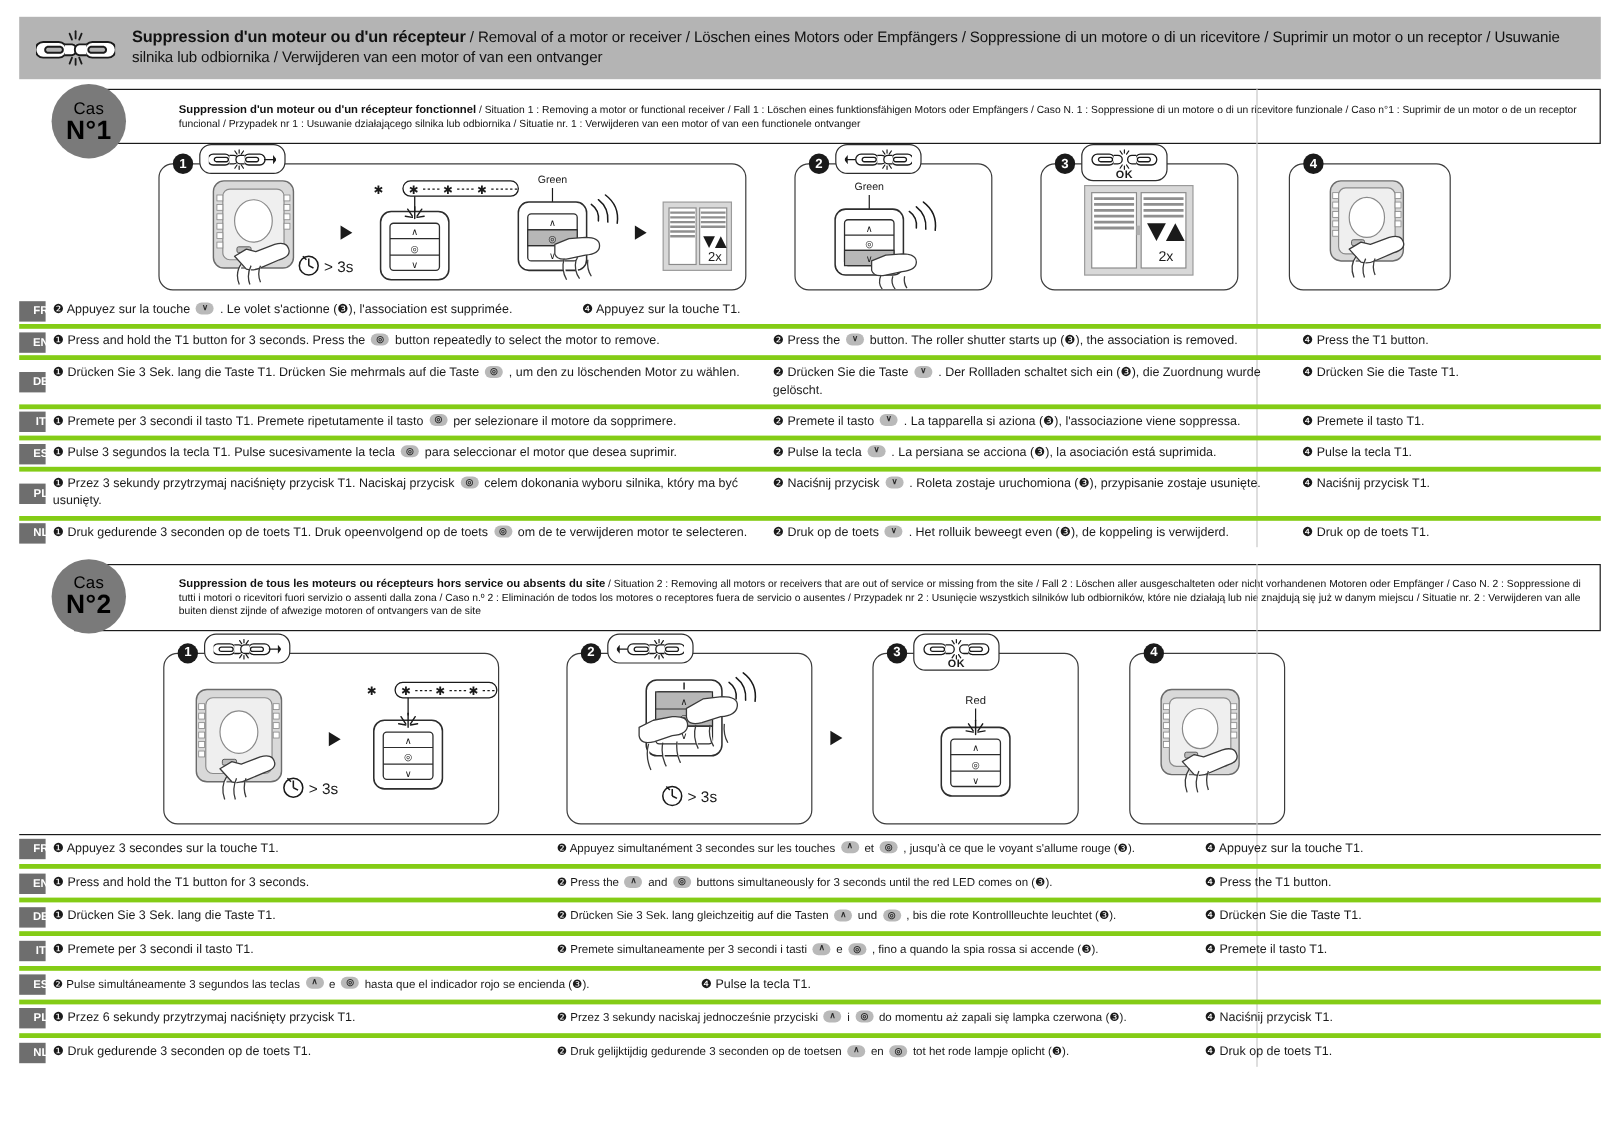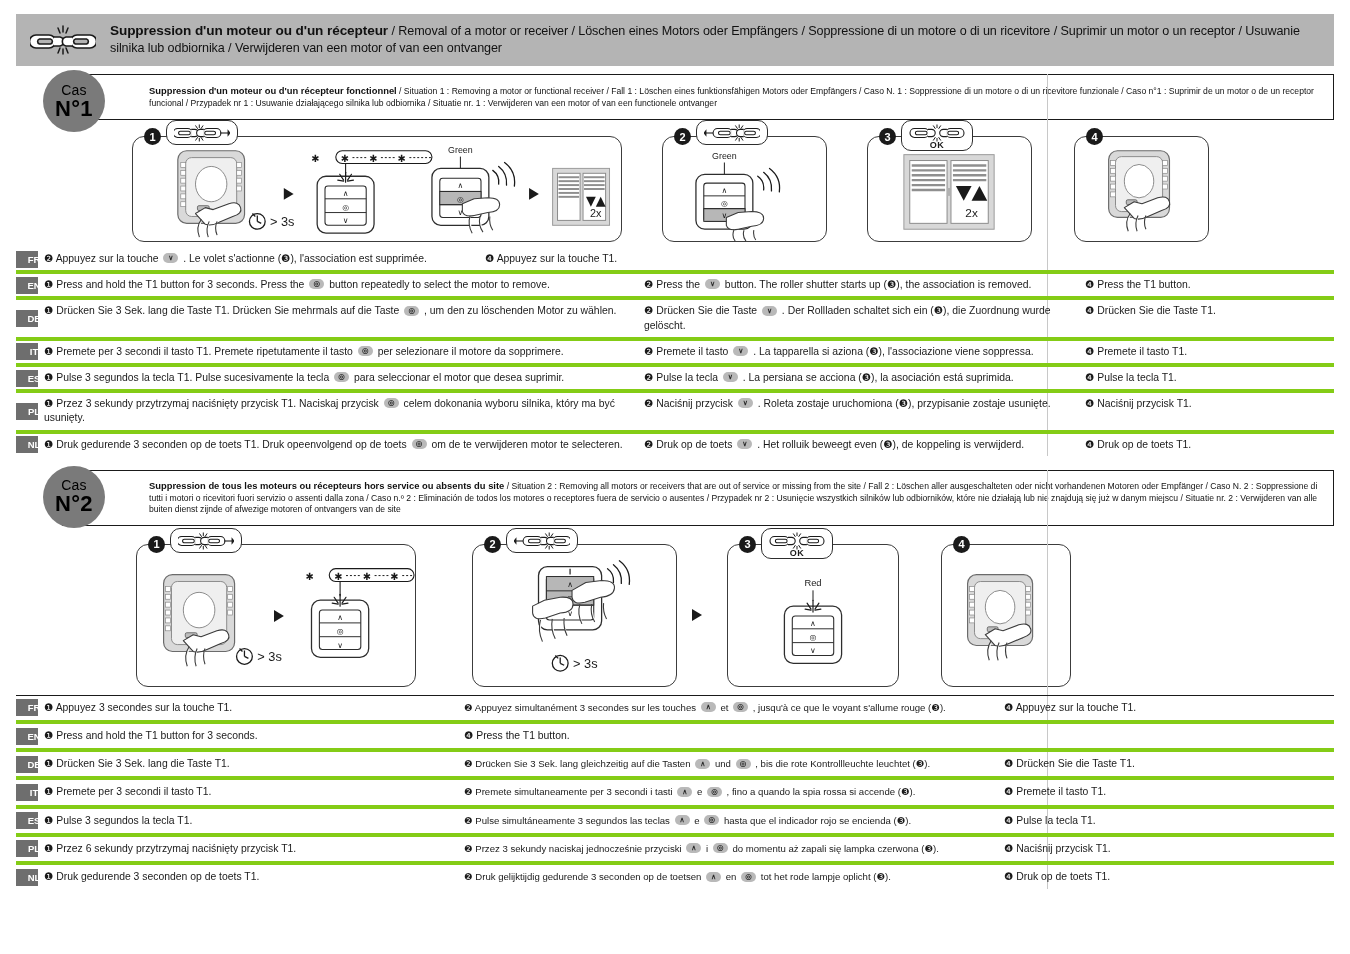--- a/index.html
+++ b/index.html
@@ -721,37 +721,37 @@
       <div class="vsep"></div>
       <div class="lang-row lang-divider-top">
           <div class="lang-tag">FR</div>
           <div class="cell c1">❶ Appuyez 3 secondes sur la touche T1.</div>
           <div class="cell c2">❷ Appuyez simultanément 3 secondes sur les touches <span class="key up"></span> et <span class="key stop"></span> , jusqu'à ce que le voyant s'allume rouge (❸).</div>
           <div class="cell c3">❹ Appuyez sur la touche T1.</div>
         </div>
       <div class="lang-row">
           <div class="lang-tag">EN</div>
           <div class="cell c1">❶ Press and hold the T1 button for 3 seconds.</div>
+          <div class="cell c2">❷ Press the <span class="key up"></span> and <span class="key stop"></span> buttons simultaneously for 3 seconds until the red LED comes on (❸).</div>
           <div class="cell c3">❹ Press the T1 button.</div>
         </div>
       <div class="lang-row">
           <div class="lang-tag">DE</div>
           <div class="cell c1">❶ Drücken Sie 3 Sek. lang die Taste T1.</div>
           <div class="cell c2">❷ Drücken Sie 3 Sek. lang gleichzeitig auf die Tasten <span class="key up"></span> und <span class="key stop"></span> , bis die rote Kontrollleuchte leuchtet (❸).</div>
           <div class="cell c3">❹ Drücken Sie die Taste T1.</div>
         </div>
       <div class="lang-row">
           <div class="lang-tag">IT</div>
           <div class="cell c1">❶ Premete per 3 secondi il tasto T1.</div>
           <div class="cell c2">❷ Premete simultaneamente per 3 secondi i tasti <span class="key up"></span> e <span class="key stop"></span> , fino a quando la spia rossa si accende (❸).</div>
           <div class="cell c3">❹ Premete il tasto T1.</div>
         </div>
       <div class="lang-row">
           <div class="lang-tag">ES</div>
-          <div class="cell c1">❶ Pulse 3 segundos la tecla T1.</div>
           <div class="cell c2">❷ Pulse simultáneamente 3 segundos las teclas <span class="key up"></span> e <span class="key stop"></span> hasta que el indicador rojo se encienda (❸).</div>
           <div class="cell c3">❹ Pulse la tecla T1.</div>
         </div>
       <div class="lang-row">
           <div class="lang-tag">PL</div>
           <div class="cell c1">❶ Przez 6 sekundy przytrzymaj naciśnięty przycisk T1.</div>
           <div class="cell c2">❷ Przez 3 sekundy naciskaj jednocześnie przyciski <span class="key up"></span> i <span class="key stop"></span> do momentu aż zapali się lampka czerwona (❸).</div>
           <div class="cell c3">❹ Naciśnij przycisk T1.</div>
         </div>
       <div class="lang-row">

